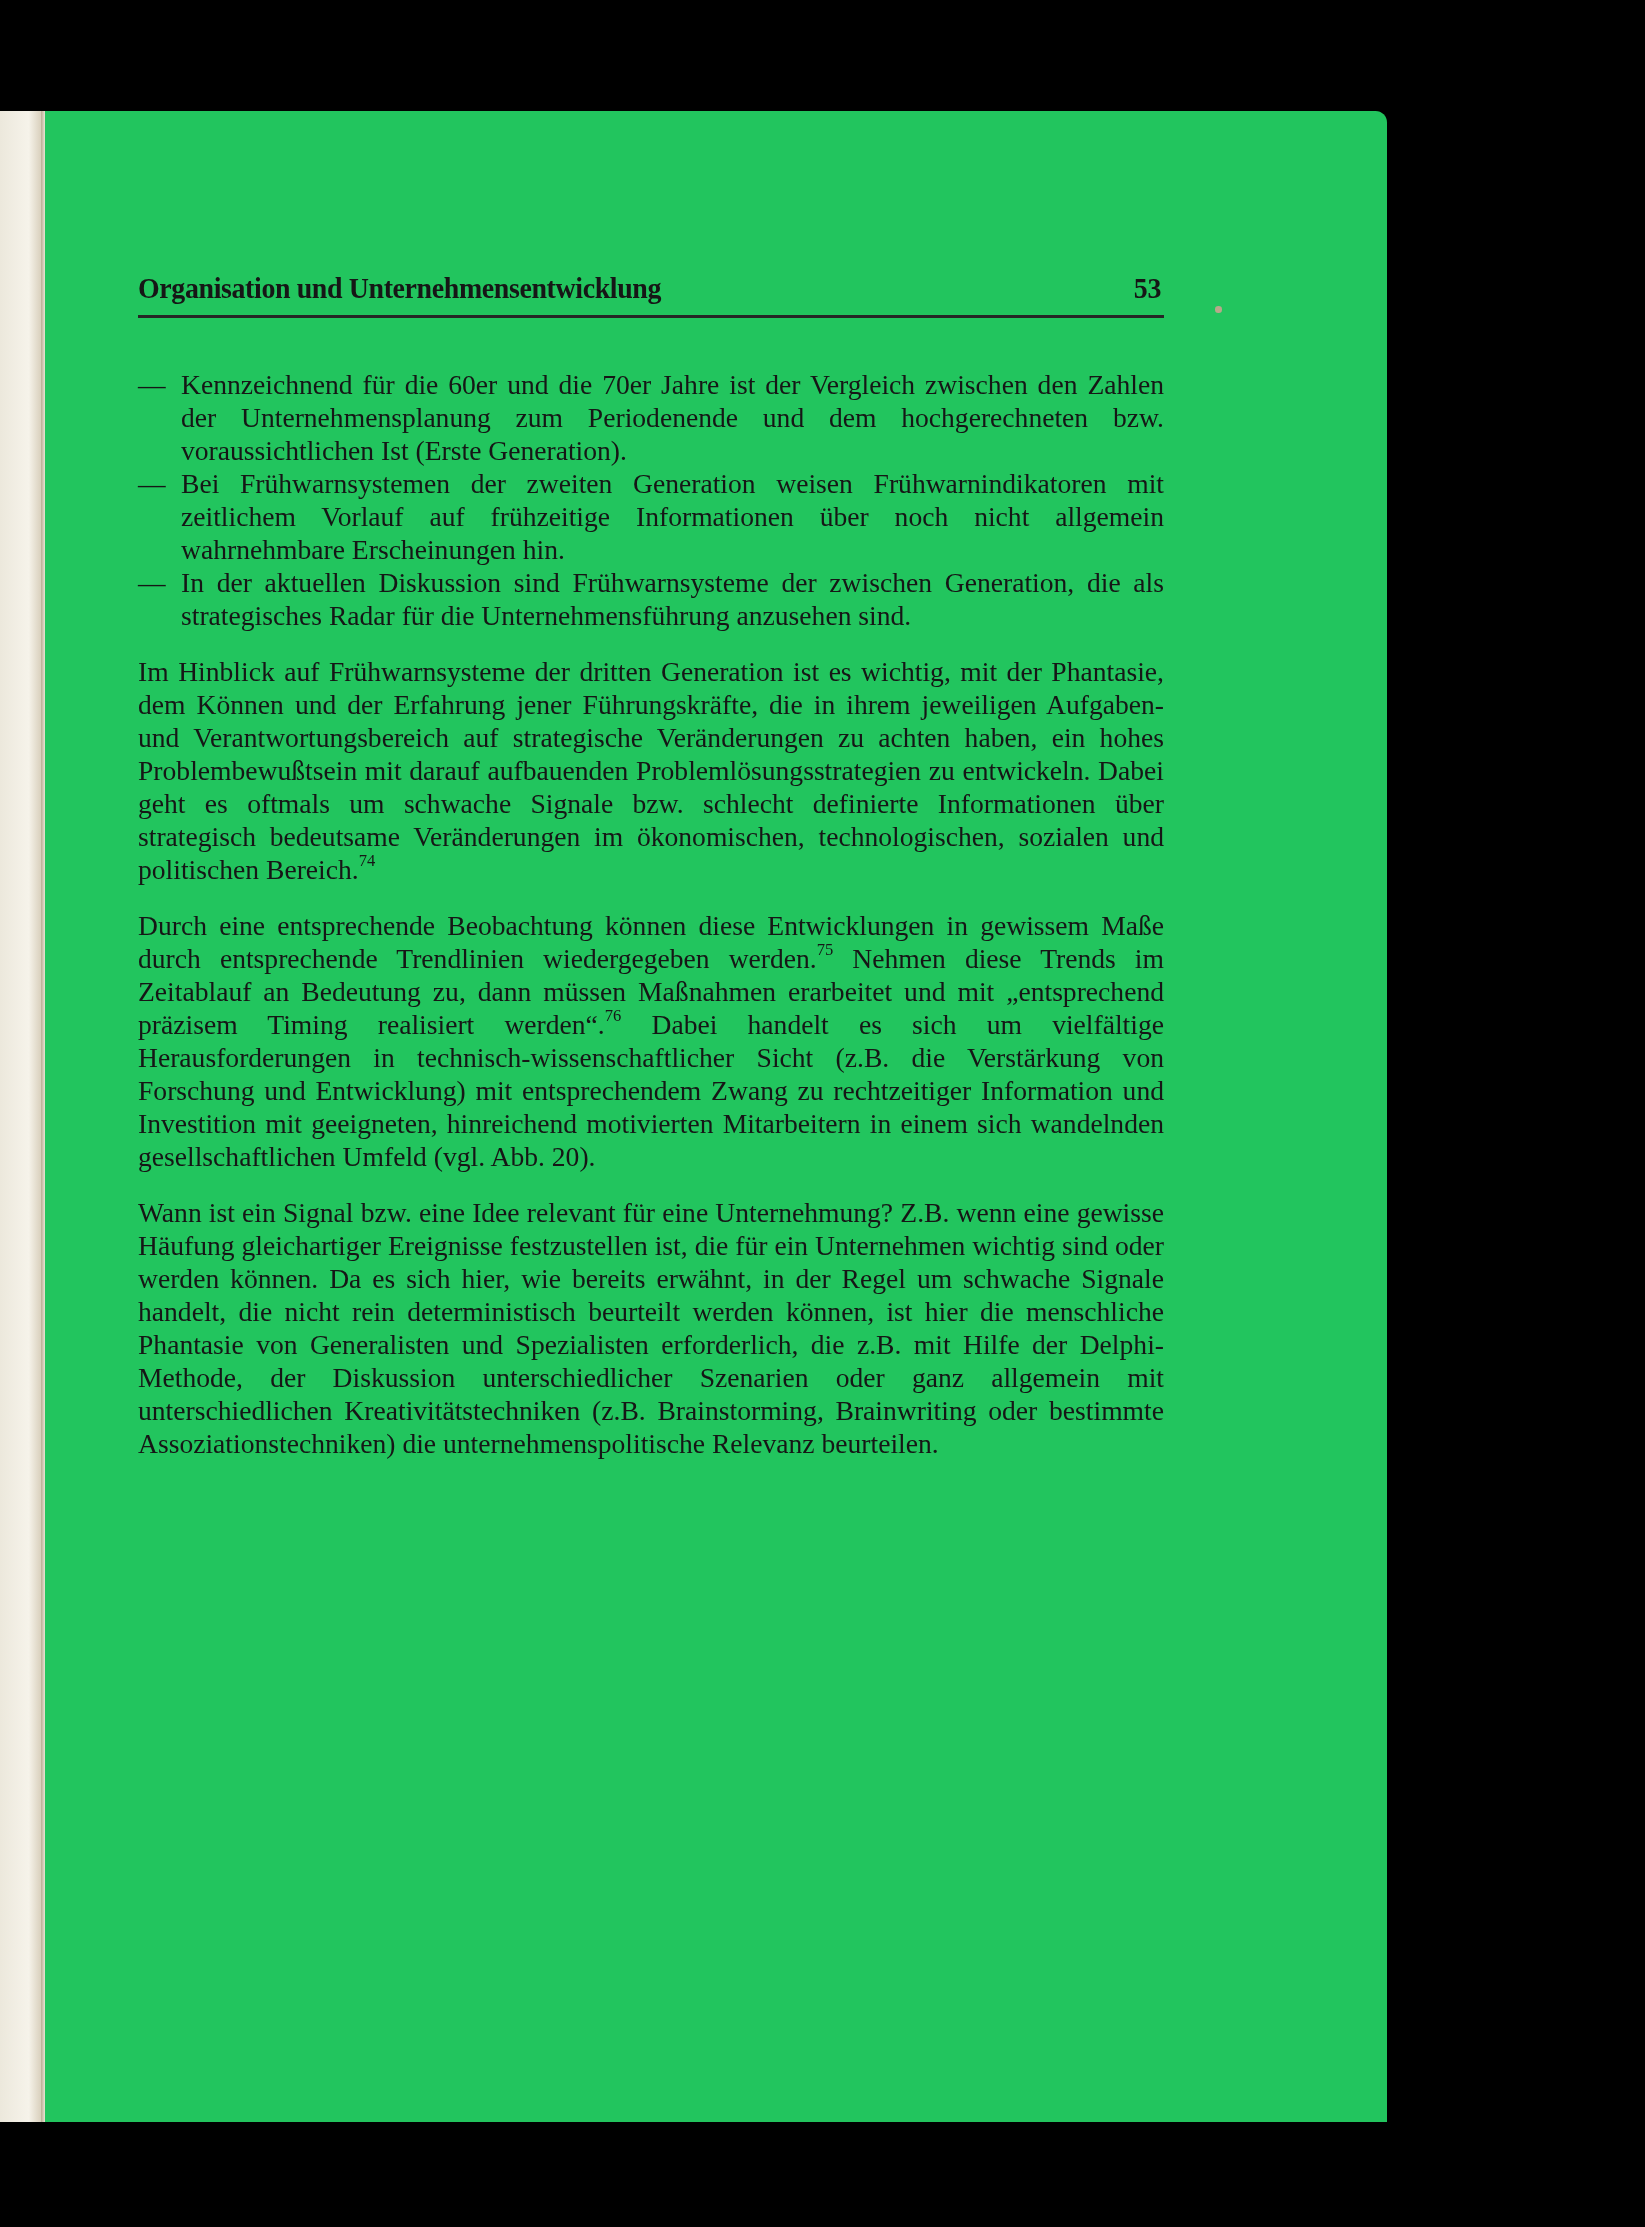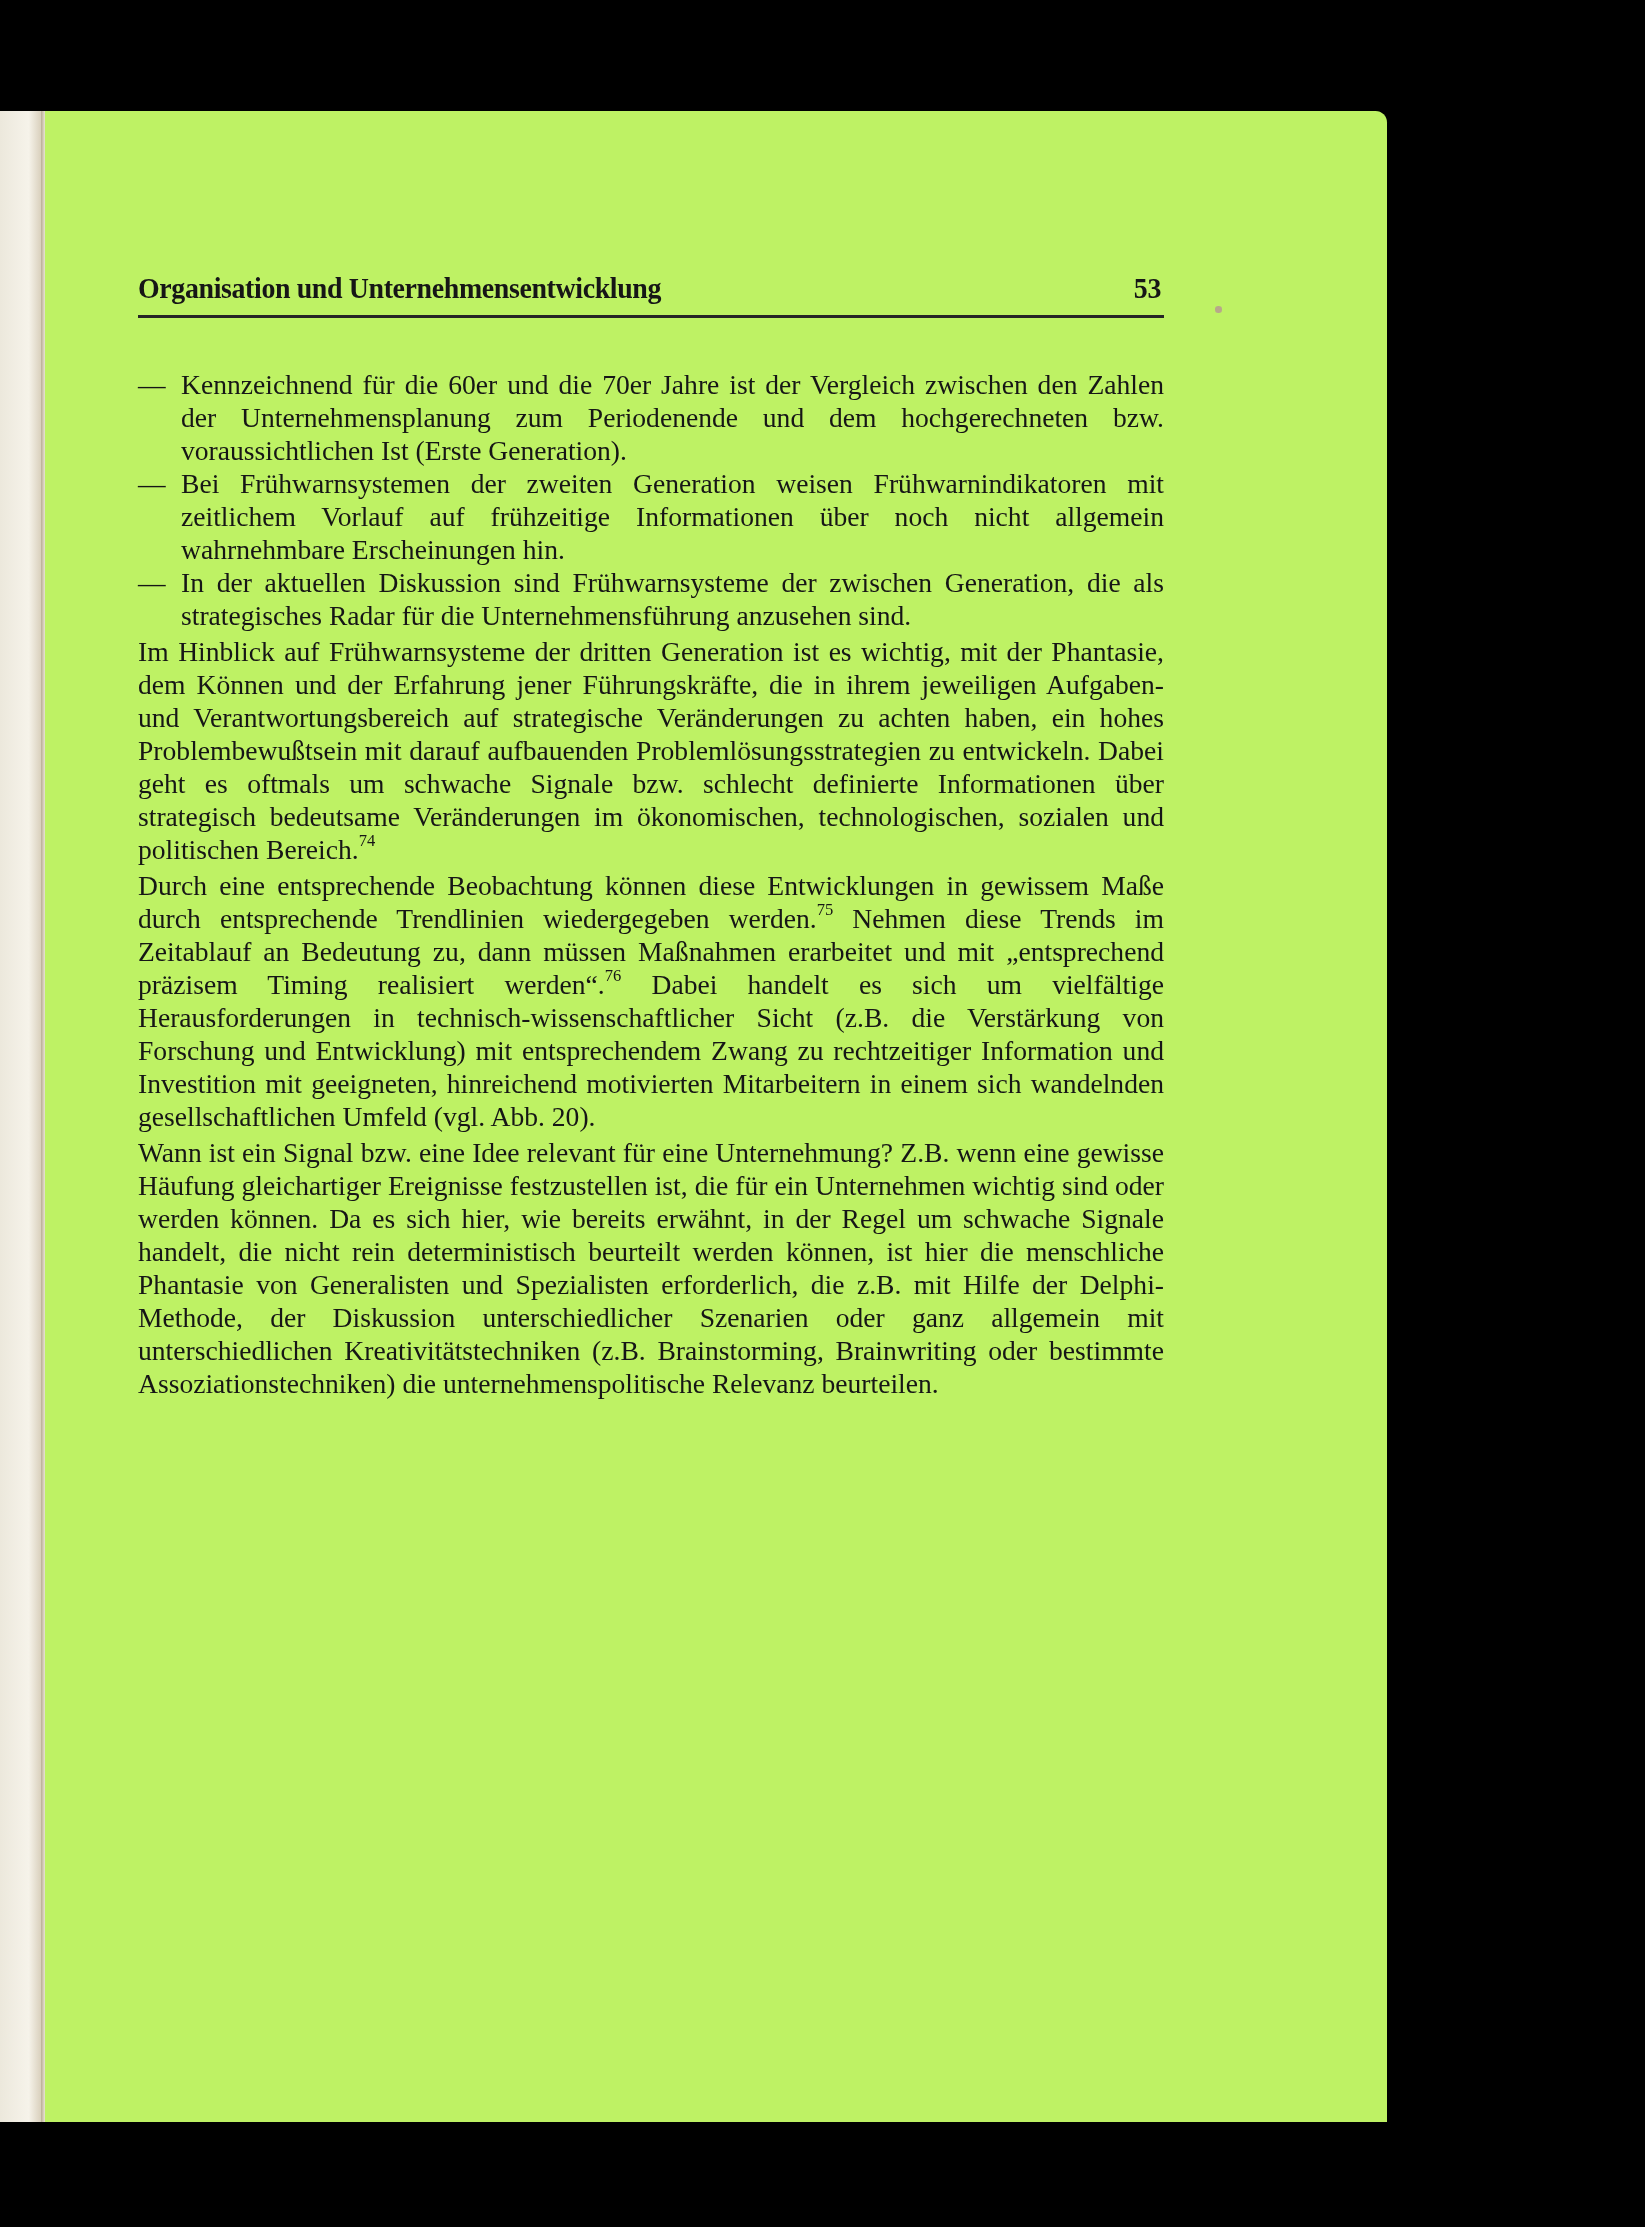--- a/index.html
+++ b/index.html
@@ -8,21 +8,21 @@
     background: #000;
     position: relative;
     overflow: hidden;
     font-family: "Liberation Serif", "DejaVu Serif", serif;
     color: #161616;
   }
   .page {
     position: absolute;
     left: 0; top: 111px;
     width: 1387px; height: 2011px;
-    background: #bef264;
+    background: #22c55e;
     border-top-right-radius: 11.5px;
   }
   .gutter-left {
     position: absolute; left: 0; top: 0;
     width: 41px; height: 100%;
     background: linear-gradient(to right, #ece8dc, #f6f3ea 70%, #d9d0bd);
   }
   .gutter-line {
     position: absolute; left: 41px; top: 0;
     width: 4.1px; height: 100%;
@@ -54,21 +54,21 @@
   .body-text {
     position: absolute;
     left: 138px; top: 242px;
     width: 1026px;
     font-size: 27.6px;
     line-height: 33px;
     text-align: justify;
     hyphens: manual;
   }
   .body-text p { margin: 0; }
-  .body-text p + p, .body-text ul + p { margin-top: 3px; }
+  .body-text p + p, .body-text ul + p { margin-top: 23px; }
   .body-text ul {
     list-style: none; margin: 15px 0 0 0; padding: 0;
   }
   .body-text li {
     position: relative;
     padding-left: 43px;
   }
   .body-text li .dash {
     position: absolute; left: 0; top: 0;
   }

